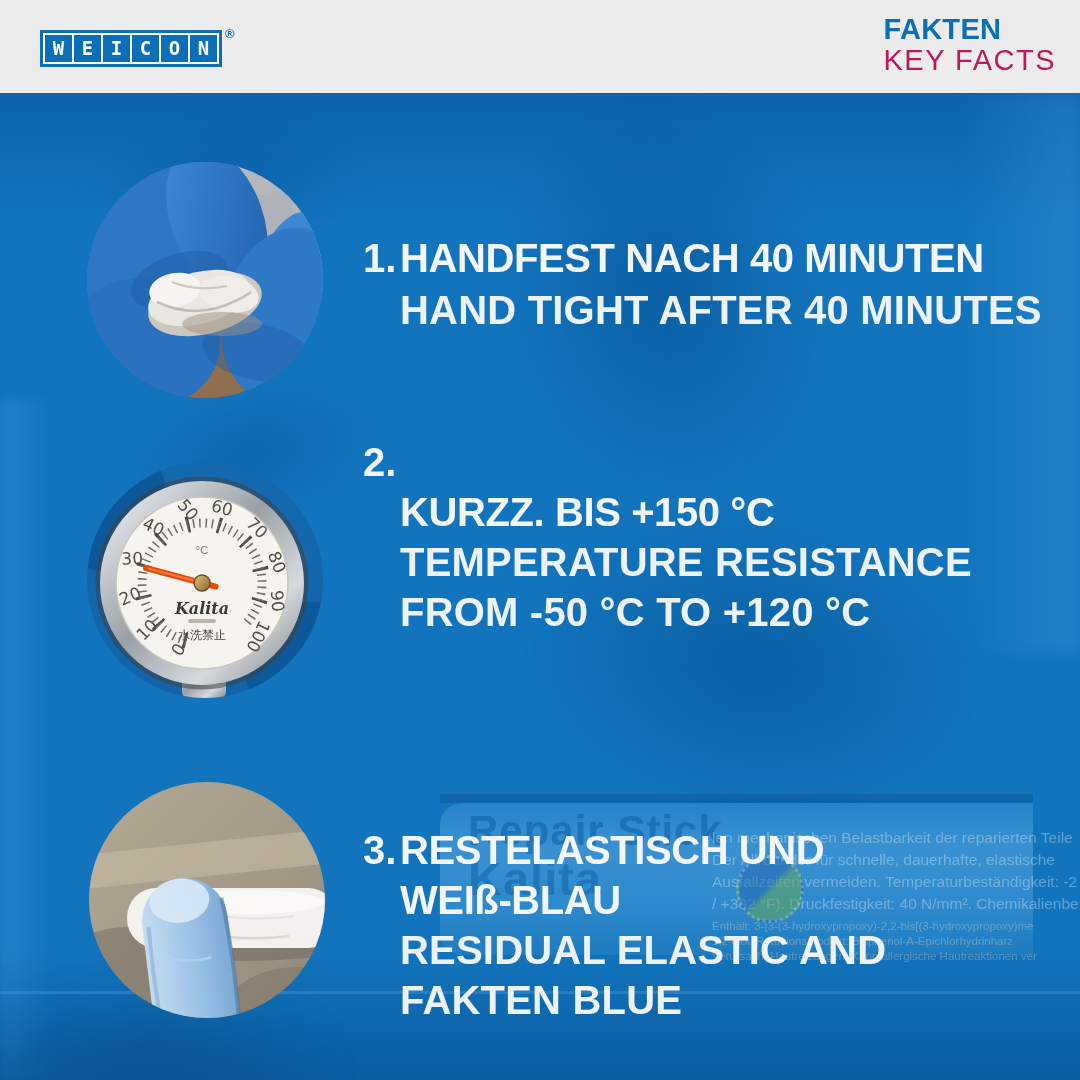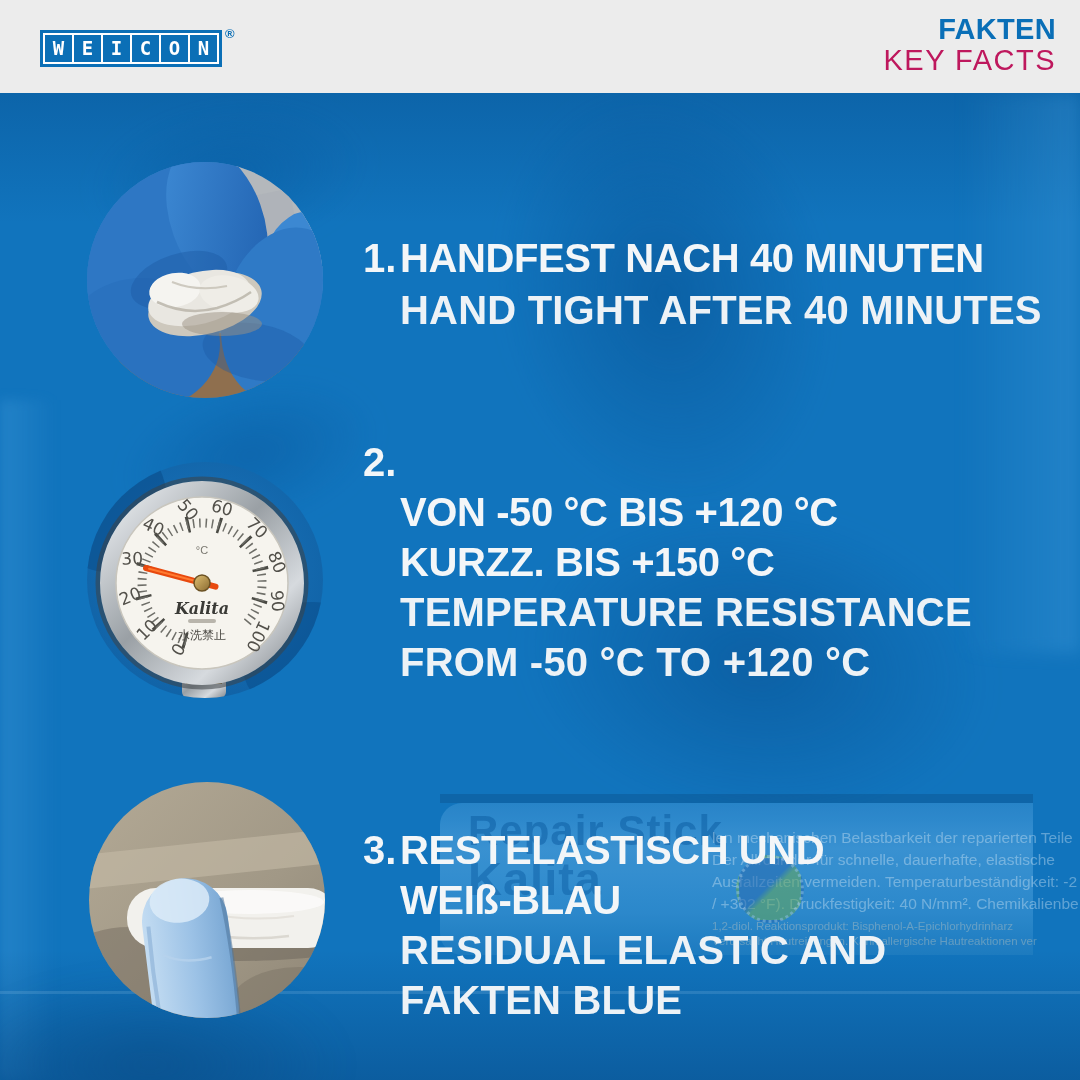--- a/index.html
+++ b/index.html
@@ -9,21 +9,21 @@
     -webkit-font-smoothing:antialiased;
   }
   
   .header{position:absolute;left:0;top:0;width:1080px;height:93px;background:#ececec;z-index:6;}
   .logo-wrap{position:absolute;left:40px;top:30px;display:flex;align-items:flex-start;}
   .logo-frame{display:flex;gap:2px;background:#ffffff;border:3px solid #0b6fb6;padding:2px;}
   .logo-tile{width:27px;height:27px;background:#0b6fb6;color:#ffffff;
     font-family:"DejaVu Sans Mono","Liberation Mono",monospace;
     font-weight:bold;font-size:19px;line-height:27px;text-align:center;}
   .logo-reg{font-size:13px;color:#0b6fb6;margin-left:3px;margin-top:-4px;font-weight:bold;}
-  .htitles{position:absolute;right:24px;top:14px;text-align:right;line-height:31px;}
+  .htitles{position:absolute;right:24px;top:14px;line-height:31px;}
   .h-de{font-size:29px;font-weight:bold;color:#0a6fb7;letter-spacing:.3px;}
   .h-en{font-size:29px;font-weight:normal;color:#be185d;letter-spacing:1.5px;}
   
   .deco{position:absolute;pointer-events:none;z-index:1;}
   .d-topband{left:0;top:93px;width:1080px;height:130px;background:linear-gradient(180deg,rgba(8,85,150,.5),rgba(8,85,150,0));}
   .d-glove1{left:500px;top:80px;width:330px;height:430px;border-radius:50%;
     background:radial-gradient(closest-side,rgba(7,80,145,.55),rgba(7,80,145,0));filter:blur(10px);transform:rotate(-12deg);}
   .d-glove2{left:520px;top:510px;width:470px;height:310px;border-radius:50%;
     background:radial-gradient(closest-side,rgba(6,76,140,.5),rgba(6,76,140,0));filter:blur(14px);transform:rotate(8deg);}
   .d-glove3{left:120px;top:385px;width:260px;height:140px;border-radius:50%;
@@ -90,20 +90,21 @@
   <div class="stick">
     <div class="stick-name1">Repair Stick</div>
     <div class="stick-name2">Kalita</div>
     <div class="stick-par">
       <div>len mechanischen Belastbarkeit der reparierten Teile</div>
       <div>Der Allrounder für schnelle, dauerhafte, elastische</div>
       <div>Ausfallzeiten vermeiden. Temperaturbeständigkeit: -2</div>
       <div>/ +302 °F). Druckfestigkeit: 40 N/mm². Chemikalienbe</div>
     </div>
     <div class="stick-fine">
+      <div>Enthält: 3-[3-(3-hydroxypropoxy)-2,2-bis[(3-hydroxypropoxy)me</div>
       <div>1,2-diol. Reaktionsprodukt: Bisphenol-A-Epichlorhydrinharz</div>
       <div>Verursacht Hautreizungen. Kann allergische Hautreaktionen ver</div>
     </div>
     <div class="stick-badge"></div>
   </div>
 
   <div class="header">
     <div class="logo-wrap">
       <div class="logo-frame">
         <span class="logo-tile">W</span>
@@ -251,21 +252,20 @@
       <span class="num">1.</span>
       <span>HANDFEST NACH 40 MINUTEN</span>
     </div>
     <div class="fl en">HAND TIGHT AFTER 40 MINUTES</div>
   </div>
 
   <div class="fact f2">
     <div class="fl de">
       <span class="num">2.</span>
     </div>
-    <div class="fl de">VON -50 °C BIS +120 °C</div>
     <div class="fl de">KURZZ. BIS +150 °C</div>
     <div class="fl en">TEMPERATURE RESISTANCE</div>
     <div class="fl en">FROM -50 °C TO +120 °C</div>
   </div>
 
   <div class="fact f3">
     <div class="fl de">
       <span class="num">3.</span>
       <span>RESTELASTISCH UND</span>
     </div>

